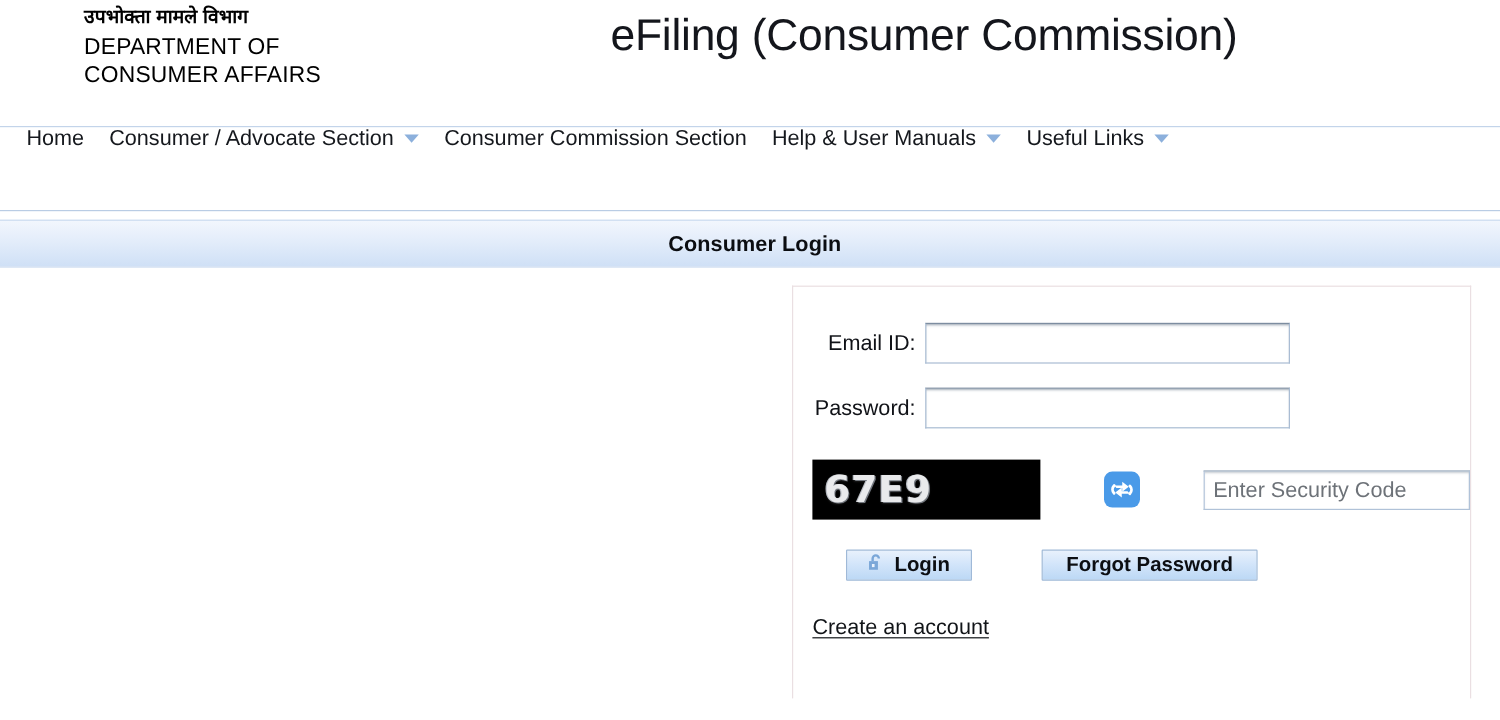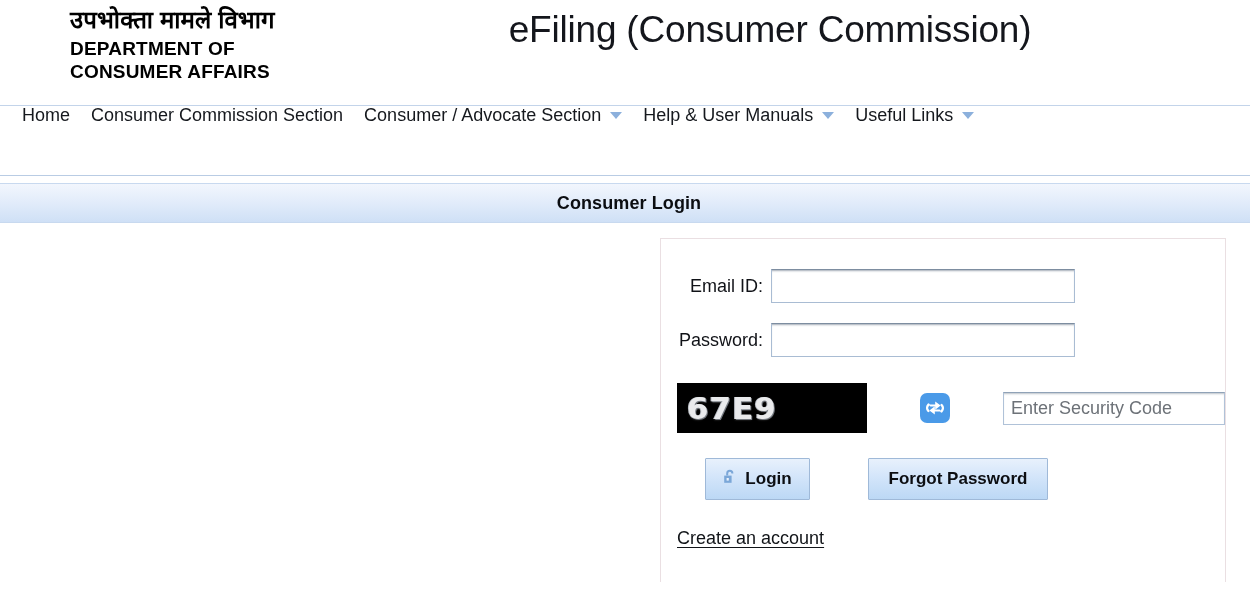--- a/index.html
+++ b/index.html
@@ -23,29 +23,29 @@
     background: #ffffff;
     border-bottom: 1px solid #c3d4ea;
   }
   .brand {
     position: absolute;
     left: 70px;
     top: 6px;
     line-height: 1.16;
   }
   .brand-hindi {
-    font-size: 24px;
+    font-size: 16px;
     font-weight: 700;
     color: #000000;
     letter-spacing: 0.1px;
     white-space: nowrap;
   }
   .brand-en {
     font-size: 19px;
-    font-weight: 700;
+    font-weight: 400;
     color: #000000;
     letter-spacing: 0.2px;
     line-height: 1.22;
     margin-top: 3px;
     white-space: nowrap;
   }
   .app-title {
     position: absolute;
     left: 0;
     right: 0;
@@ -222,21 +222,21 @@
     margin-top: 25px;
   }
   .btn {
     background: linear-gradient(to bottom, #e8f1fc 0%, #d3e5fa 45%, #bcd8f5 100%);
     border: 1px solid #9fb9d8;
     border-radius: 1px;
     font-family: "Liberation Sans", sans-serif;
     font-size: 17px;
     font-weight: 700;
     color: #0c0e12;
-    height: 42px;
+    height: 26px;
     display: flex;
     align-items: center;
     justify-content: center;
     cursor: pointer;
     box-sizing: border-box;
     white-space: nowrap;
   }
   .btn-login {
     width: 105px;
     gap: 7px;
@@ -271,25 +271,25 @@
     </div>
   </div>
   <div class="app-title">eFiling (Consumer Commission)</div>
 </div>
 
 <div class="nav">
   <div class="nav-item">
     <span>Home</span>
   </div>
   <div class="nav-item">
-    <span>Consumer Commission Section</span>
-  </div>
-  <div class="nav-item">
     <span>Consumer / Advocate Section</span>
     <span class="caret"></span>
+  </div>
+  <div class="nav-item">
+    <span>Consumer Commission Section</span>
   </div>
   <div class="nav-item">
     <span>Help &amp; User Manuals</span>
     <span class="caret"></span>
   </div>
   <div class="nav-item">
     <span>Useful Links</span>
     <span class="caret"></span>
   </div>
 </div>

